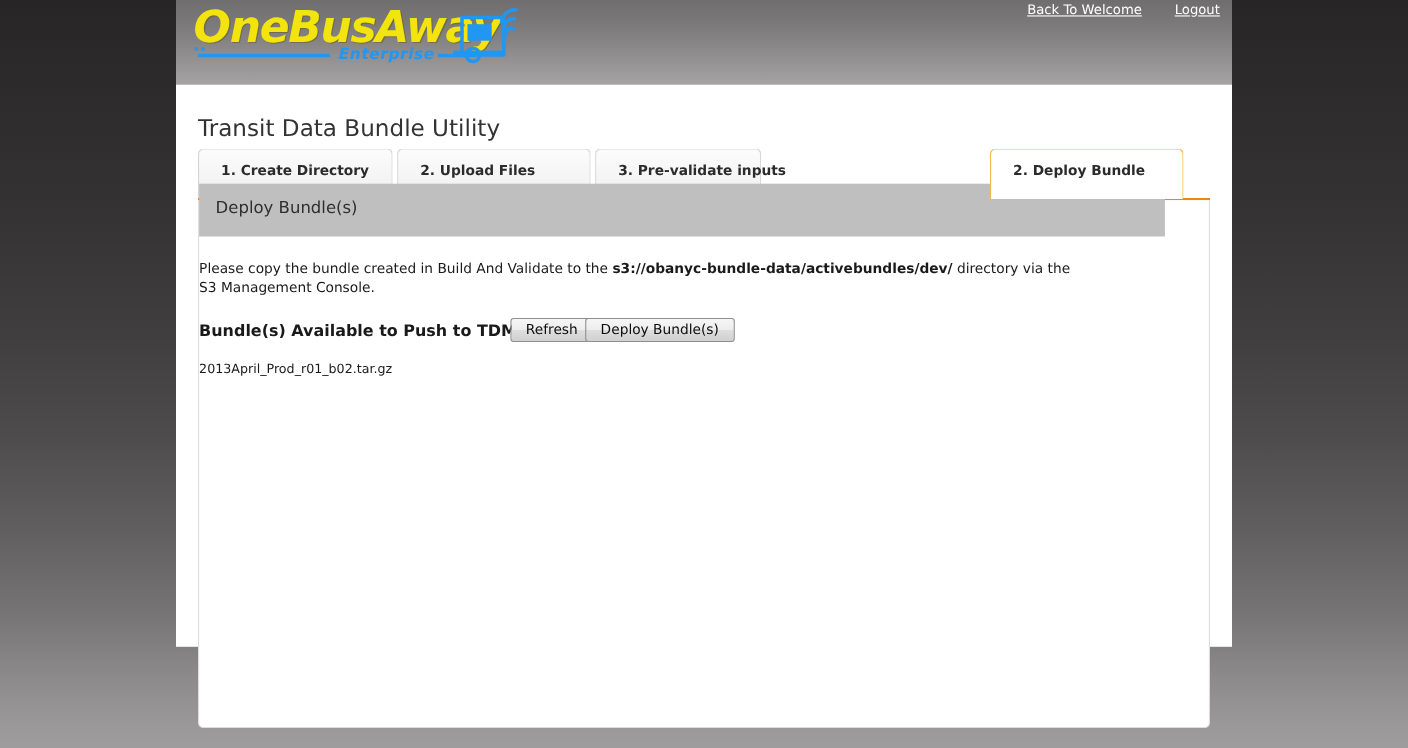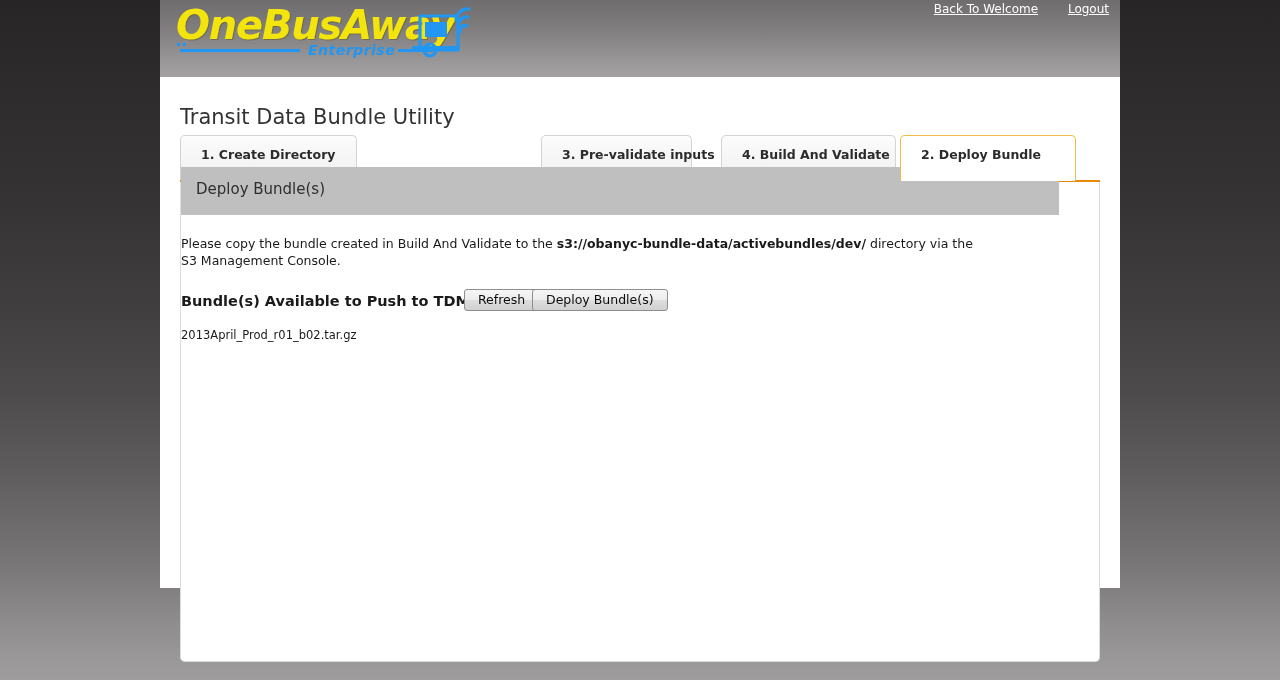--- a/index.html
+++ b/index.html
@@ -326,25 +326,25 @@
   </div>
 
   <div id="main">
 
     <div id="page-title">Transit Data Bundle Utility</div>
 
     <div id="tabs">
       <div class="tab" id="tab-0">
         <span class="tab-label">1. Create Directory</span>
       </div>
+      <div class="tab" id="tab-1">
+        <span class="tab-label">2. Upload Files</span>
+      </div>
       <div class="tab" id="tab-2">
         <span class="tab-label">3. Pre-validate inputs</span>
-      </div>
-      <div class="tab" id="tab-3">
-        <span class="tab-label">4. Build And Validate</span>
       </div>
       <div class="tab active" id="tab-4">
         <span class="tab-label">2. Deploy Bundle</span>
       </div>
     </div>
 
     <div id="tab-rule"></div>
 
     <div id="content-panel"></div>
 

